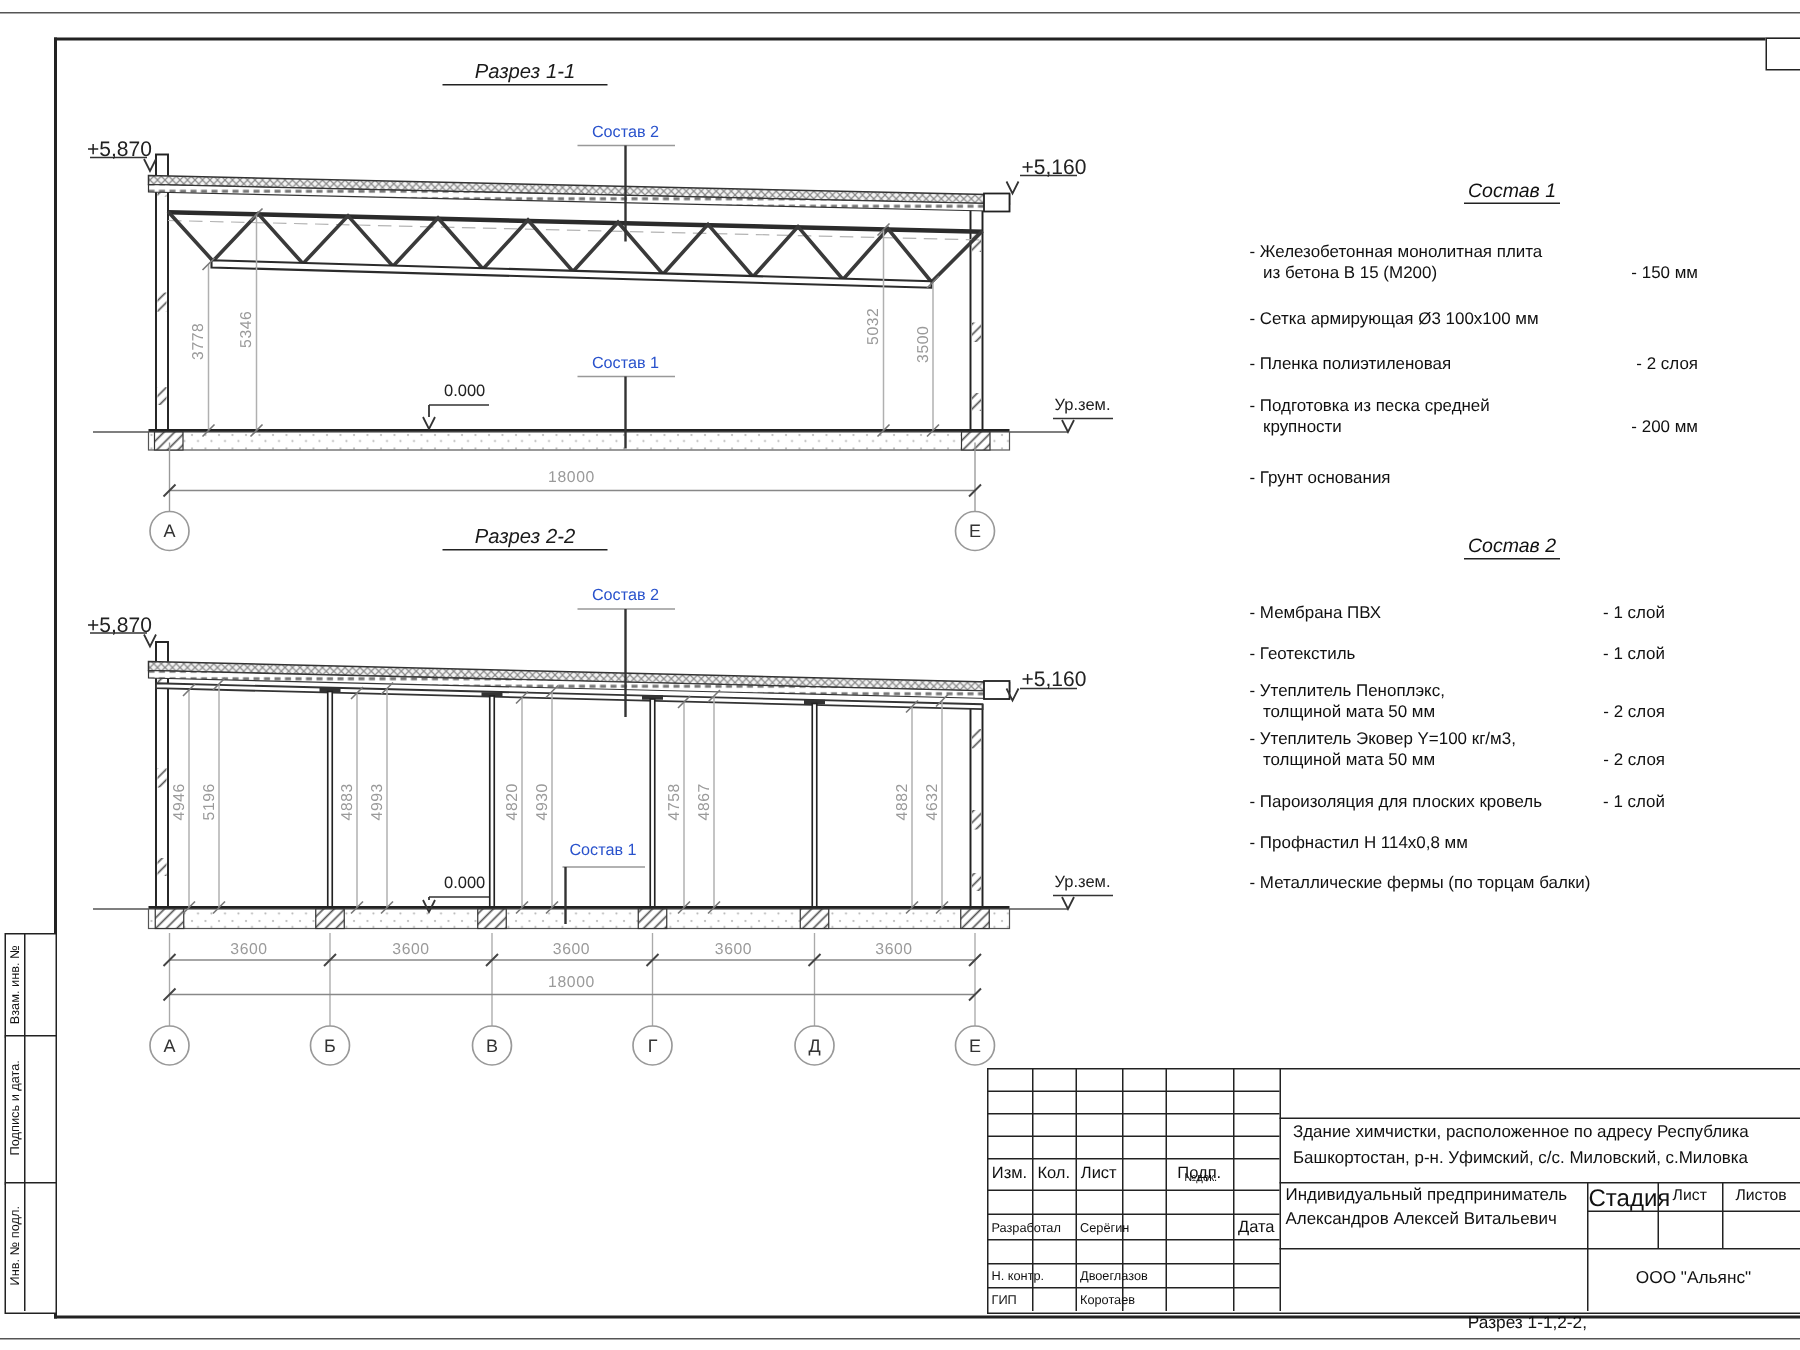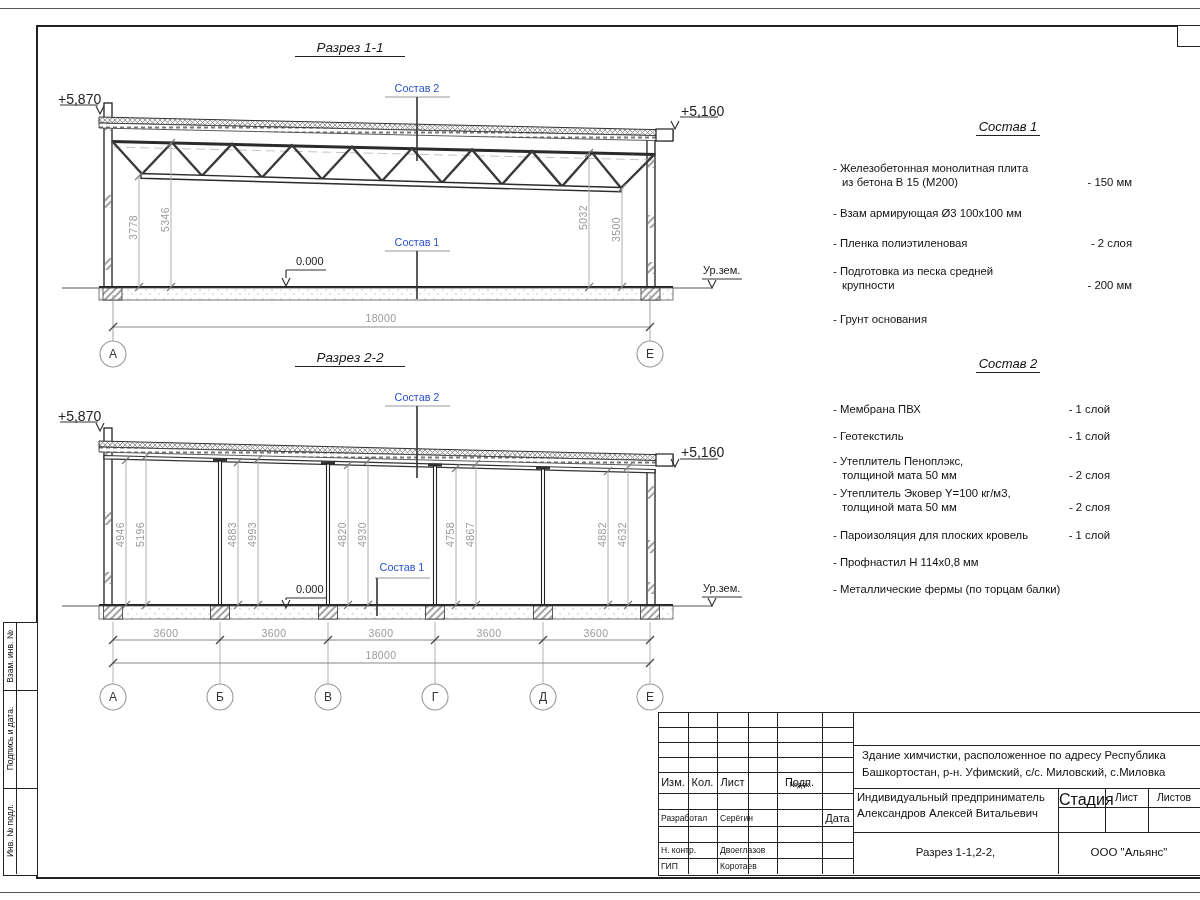--- a/index.html
+++ b/index.html
@@ -288,21 +288,21 @@
   <span class="t grid-letter" style="left:208px;top:690px;">Б</span>
   <span class="t grid-letter" style="left:316px;top:690px;">В</span>
   <span class="t grid-letter" style="left:423px;top:690px;">Г</span>
   <span class="t grid-letter" style="left:531px;top:690px;">Д</span>
   <span class="t grid-letter" style="left:638px;top:690px;">Е</span>
 
   <span class="t list-title" style="left:976px;top:119px;width:64px;">Состав 1</span>
   <span class="t li" style="left:833px;top:162px;">- Железобетонная  монолитная плита</span>
   <span class="t li" style="left:842px;top:176px;">из бетона В 15 (М200)</span>
   <span class="t liv" style="left:1052px;top:176px;width:80px;">- 150 мм</span>
-  <span class="t li" style="left:833px;top:207px;">- Взам армирующая Ø3 100х100 мм</span>
+  <span class="t li" style="left:833px;top:207px;">- Сетка армирующая Ø3 100х100 мм</span>
   <span class="t li" style="left:833px;top:237px;">- Пленка полиэтиленовая</span>
   <span class="t liv" style="left:1052px;top:237px;width:80px;">-  2 слоя</span>
   <span class="t li" style="left:833px;top:265px;">- Подготовка из песка средней</span>
   <span class="t li" style="left:842px;top:279px;">крупности</span>
   <span class="t liv" style="left:1052px;top:279px;width:80px;">- 200 мм</span>
   <span class="t li" style="left:833px;top:313px;">- Грунт основания</span>
 
   <span class="t list-title" style="left:976px;top:356px;width:64px;">Состав 2</span>
   <span class="t li" style="left:833px;top:403px;">- Мембрана ПВХ</span>
   <span class="t liv" style="left:1030px;top:403px;width:80px;">- 1 слой</span>
@@ -343,21 +343,21 @@
   <div class="hl" style="left:853px;top:832px;width:347px;height:1.4px;"></div>
   <div class="hl" style="left:1058px;top:807px;width:142px;height:1px;"></div>
   <div class="vl" style="left:1058px;top:788px;width:1.4px;height:86px;"></div>
   <div class="vl" style="left:1105px;top:788px;width:1px;height:44px;"></div>
   <div class="vl" style="left:1148px;top:788px;width:1px;height:44px;"></div>
 
   <span class="t tb-obj" style="left:862px;top:749px;">Здание химчистки,  расположенное по адресу Республика</span>
   <span class="t tb-obj" style="left:862px;top:766px;">Башкортостан, р-н. Уфимский, с/с. Миловский, с.Миловка</span>
   <span class="t tb-obj" style="left:857px;top:791px;">Индивидуальный предприниматель</span>
   <span class="t tb-obj" style="left:857px;top:807px;">Александров Алексей Витальевич</span>
-  <span class="t tb-main" style="left:853px;top:846px;width:205px;">Разрез 1-1,2-2,</span>
+  <span class="t tb-main" style="left:853px;top:876px;width:205px;text-align:right;">Разрез 1-1,2-2,</span>
   <span class="t tb-main" style="left:1058px;top:846px;width:142px;">ООО "Альянс"</span>
   <span class="t tb-h" style="left:658px;top:776px;width:30px;">Изм.</span>
   <span class="t tb-h" style="left:688px;top:776px;width:29px;">Кол.</span>
   <span class="t tb-h" style="left:717px;top:776px;width:31px;">Лист</span>
   <span class="t tb-hs" style="left:748px;top:780px;width:29px;">№док.</span>
   <span class="t tb-h" style="left:777px;top:776px;width:45px;">Подп.</span>
   <span class="t tb-h" style="left:822px;top:812px;width:31px;">Дата</span>
   <span class="t tb-h" style="left:1059px;top:791px;width:46px;font-size:16px;">Стадия</span>
   <span class="t tb-h" style="left:1105px;top:791px;width:43px;font-size:10.5px;">Лист</span>
   <span class="t tb-h" style="left:1148px;top:791px;width:52px;font-size:10.5px;">Листов</span>

